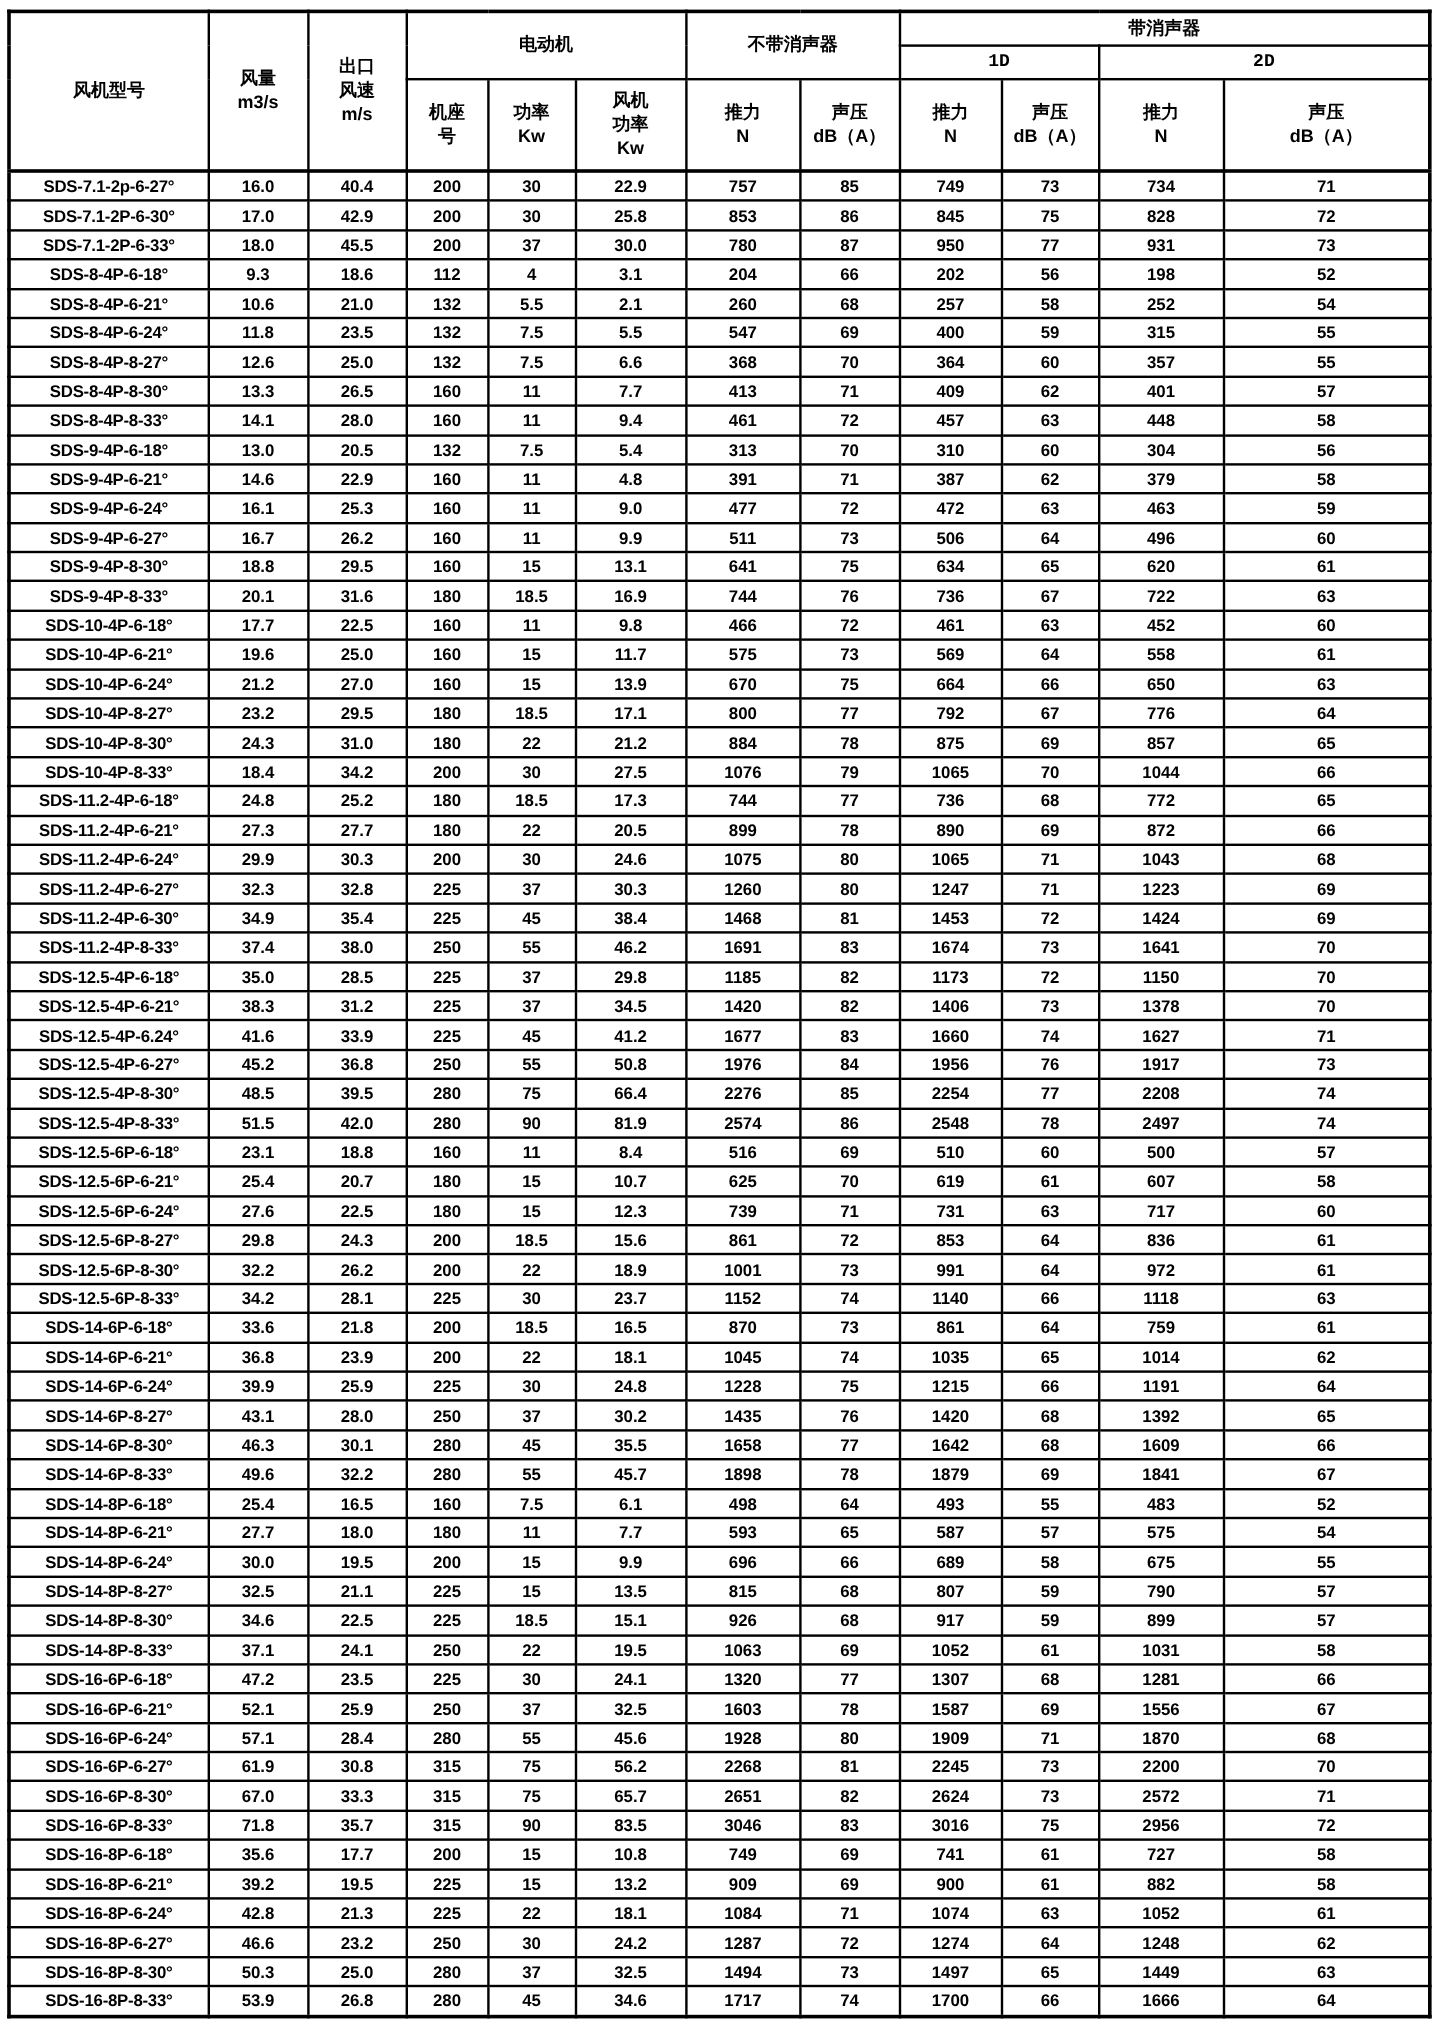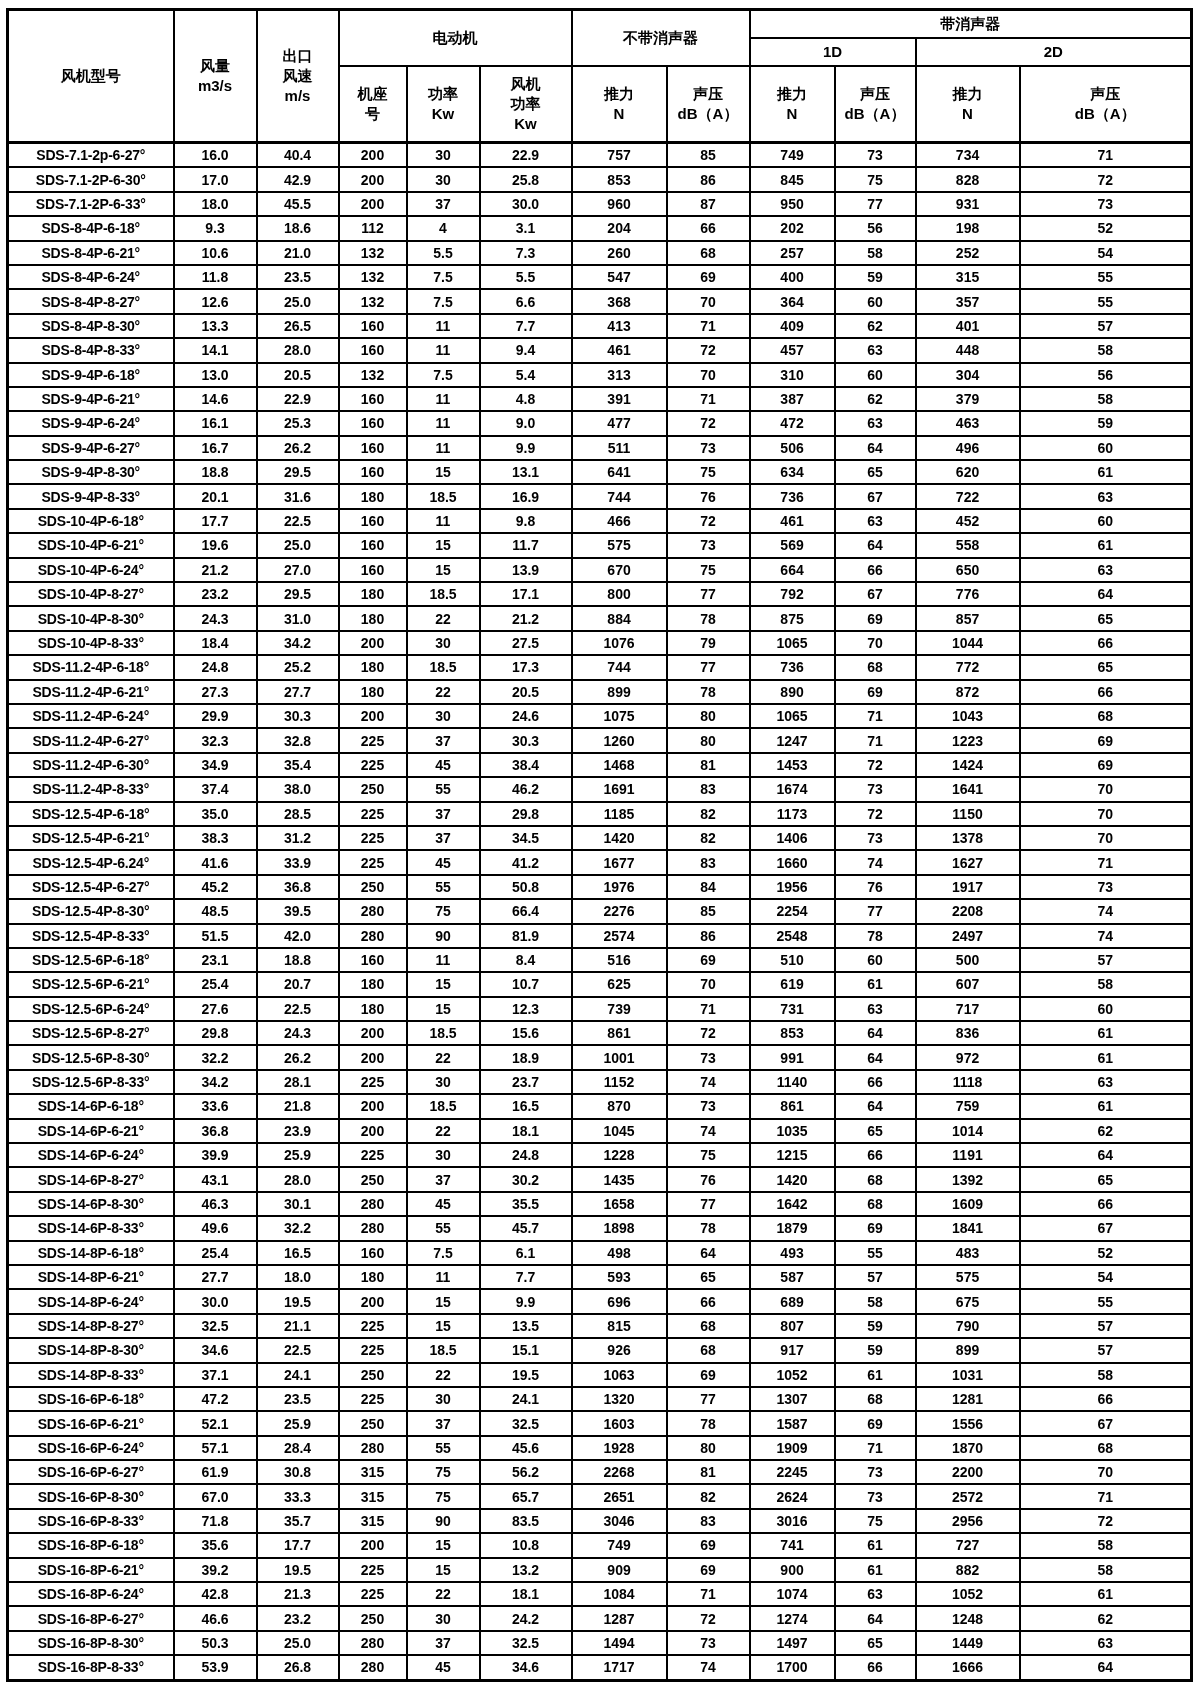--- a/index.html
+++ b/index.html
@@ -31,21 +31,21 @@
     color: #000000;
     overflow: hidden;
   }
   thead { border-bottom: 3px solid #000000; }
   thead th {
     font-size: 15px;
     line-height: 1.35;
     white-space: pre-line;
   }
   thead tr.band-top th { height: 26px; }
-  thead tr.band-sub th { height: 26px; }
+  thead tr.band-sub th { height: 26px; font-family: Liberation Mono, monospace; }
   thead tr.band-leaf th { height: 74px; }
   tbody td {
     height: 22.4px;
     font-size: 14px;
     line-height: 1;
     white-space: nowrap;
   }
   tbody td.model {
     font-size: 14px;
     letter-spacing: -0.2px;
@@ -137,21 +137,21 @@
           <td>828</td>
           <td>72</td>
         </tr>
         <tr>
           <td class="model">SDS-7.1-2P-6-33°</td>
           <td>18.0</td>
           <td>45.5</td>
           <td>200</td>
           <td>37</td>
           <td>30.0</td>
-          <td>960</td>
+          <td>780</td>
           <td>87</td>
           <td>950</td>
           <td>77</td>
           <td>931</td>
           <td>73</td>
         </tr>
         <tr>
           <td class="model">SDS-8-4P-6-18°</td>
           <td>9.3</td>
           <td>18.6</td>
@@ -164,21 +164,21 @@
           <td>56</td>
           <td>198</td>
           <td>52</td>
         </tr>
         <tr>
           <td class="model">SDS-8-4P-6-21°</td>
           <td>10.6</td>
           <td>21.0</td>
           <td>132</td>
           <td>5.5</td>
-          <td>7.3</td>
+          <td>2.1</td>
           <td>260</td>
           <td>68</td>
           <td>257</td>
           <td>58</td>
           <td>252</td>
           <td>54</td>
         </tr>
         <tr>
           <td class="model">SDS-8-4P-6-24°</td>
           <td>11.8</td>

